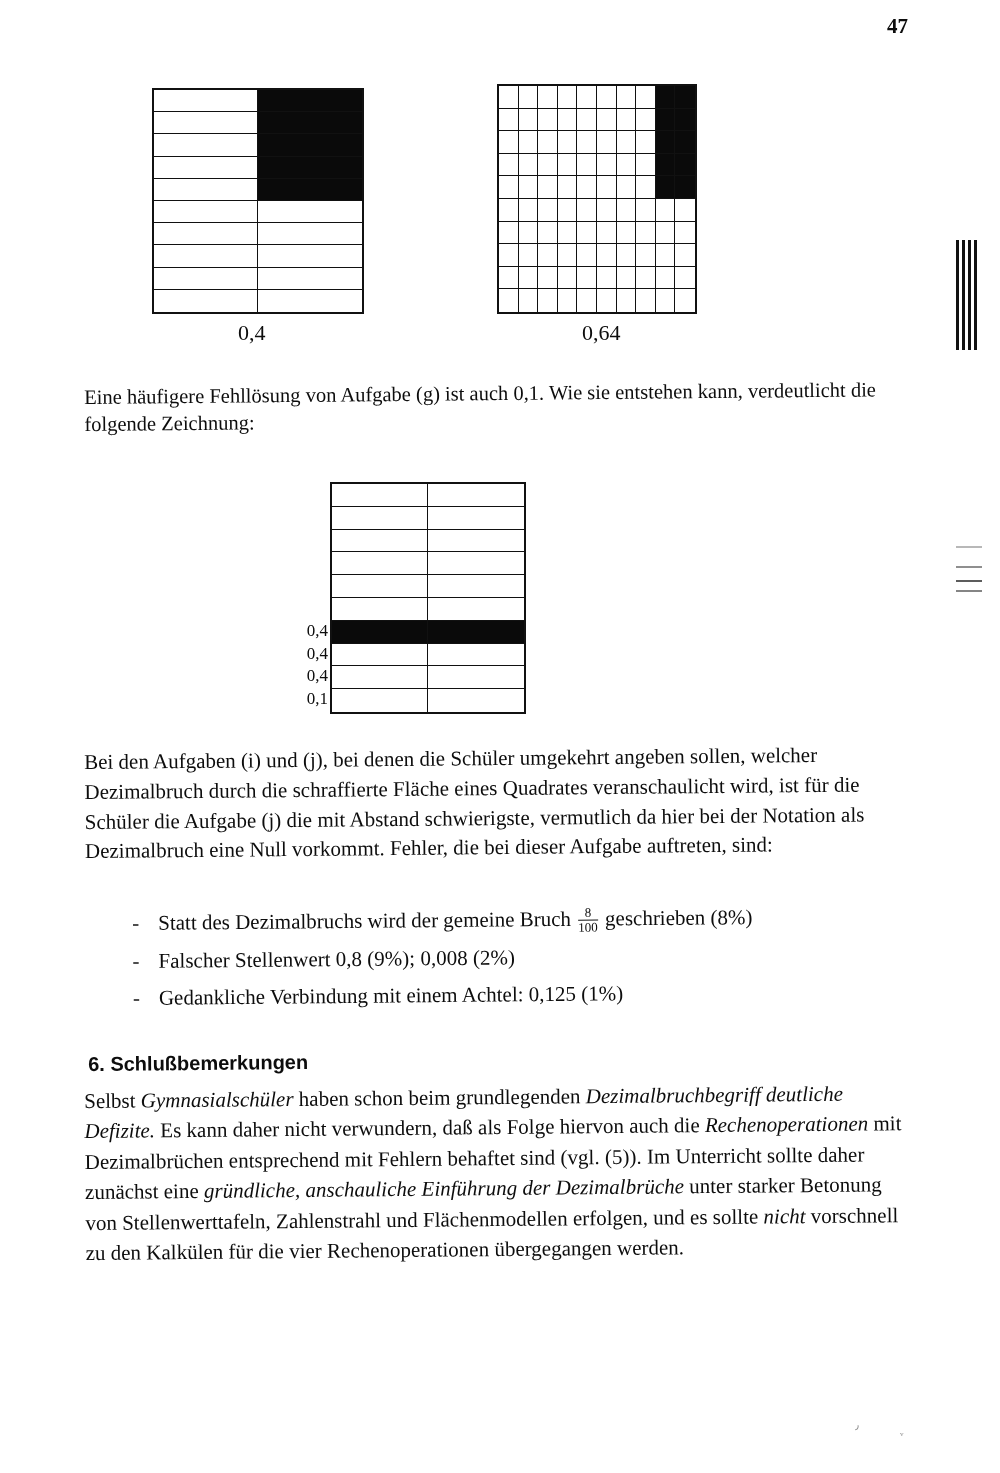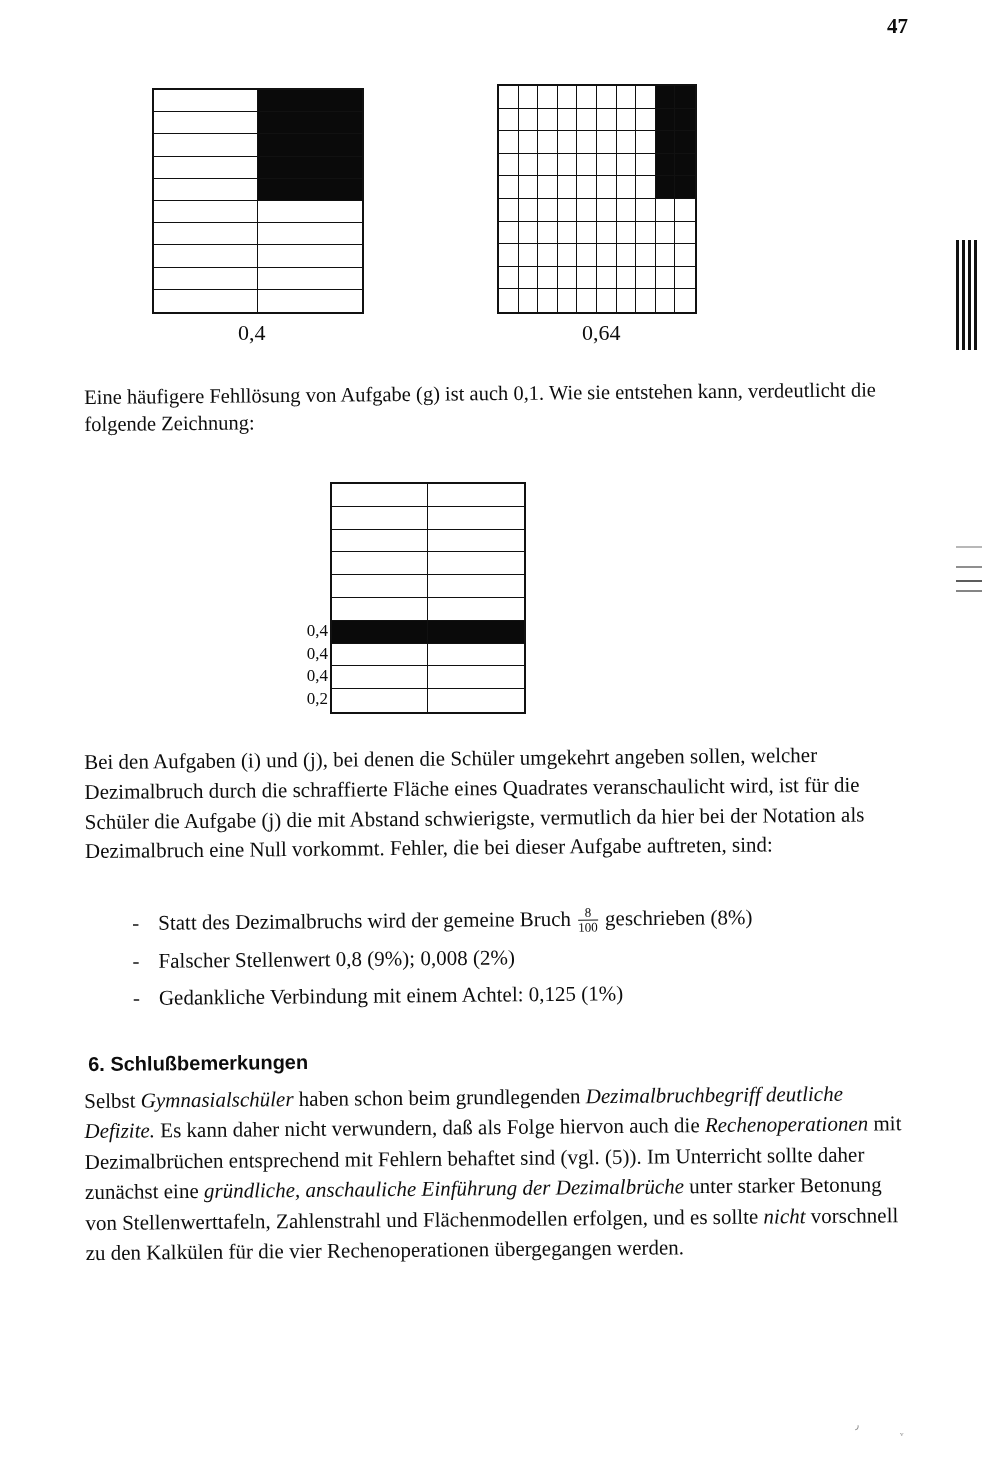--- a/index.html
+++ b/index.html
@@ -387,21 +387,21 @@
     <div class="cell nor" style="left: 96px; top: 159.6px; width: 96px; height: 22.8px;"></div>
     <div class="cell" style="left: 0px; top: 182.4px; width: 96px; height: 22.8px;"></div>
     <div class="cell nor" style="left: 96px; top: 182.4px; width: 96px; height: 22.8px;"></div>
     <div class="cell nob" style="left: 0px; top: 205.2px; width: 96px; height: 22.8px;"></div>
     <div class="cell nob nor" style="left: 96px; top: 205.2px; width: 96px; height: 22.8px;"></div>
   </div>
 <div class="rowlabels">
   <div>0,4</div>
   <div>0,4</div>
   <div>0,4</div>
-  <div>0,2</div>
+  <div>0,1</div>
 </div>
 
 <div class="para skew" id="p2">Bei den Aufgaben (i) und (j), bei denen die Schüler umgekehrt angeben sollen, welcher Dezimalbruch durch die schraffierte Fläche eines Quadrates veranschaulicht wird, ist für die Schüler die Aufgabe (j) die mit Abstand schwierigste, vermutlich da hier bei der Notation als Dezimalbruch eine Null vorkommt. Fehler, die bei dieser Aufgabe auftreten, sind:</div>
 
 <div class="bullets skew">
   <div class="li">
     <span class="dash">-</span>
     <span>Statt des Dezimalbruchs wird der gemeine Bruch</span>
     <span class="frac">
       <span class="num">8</span>

